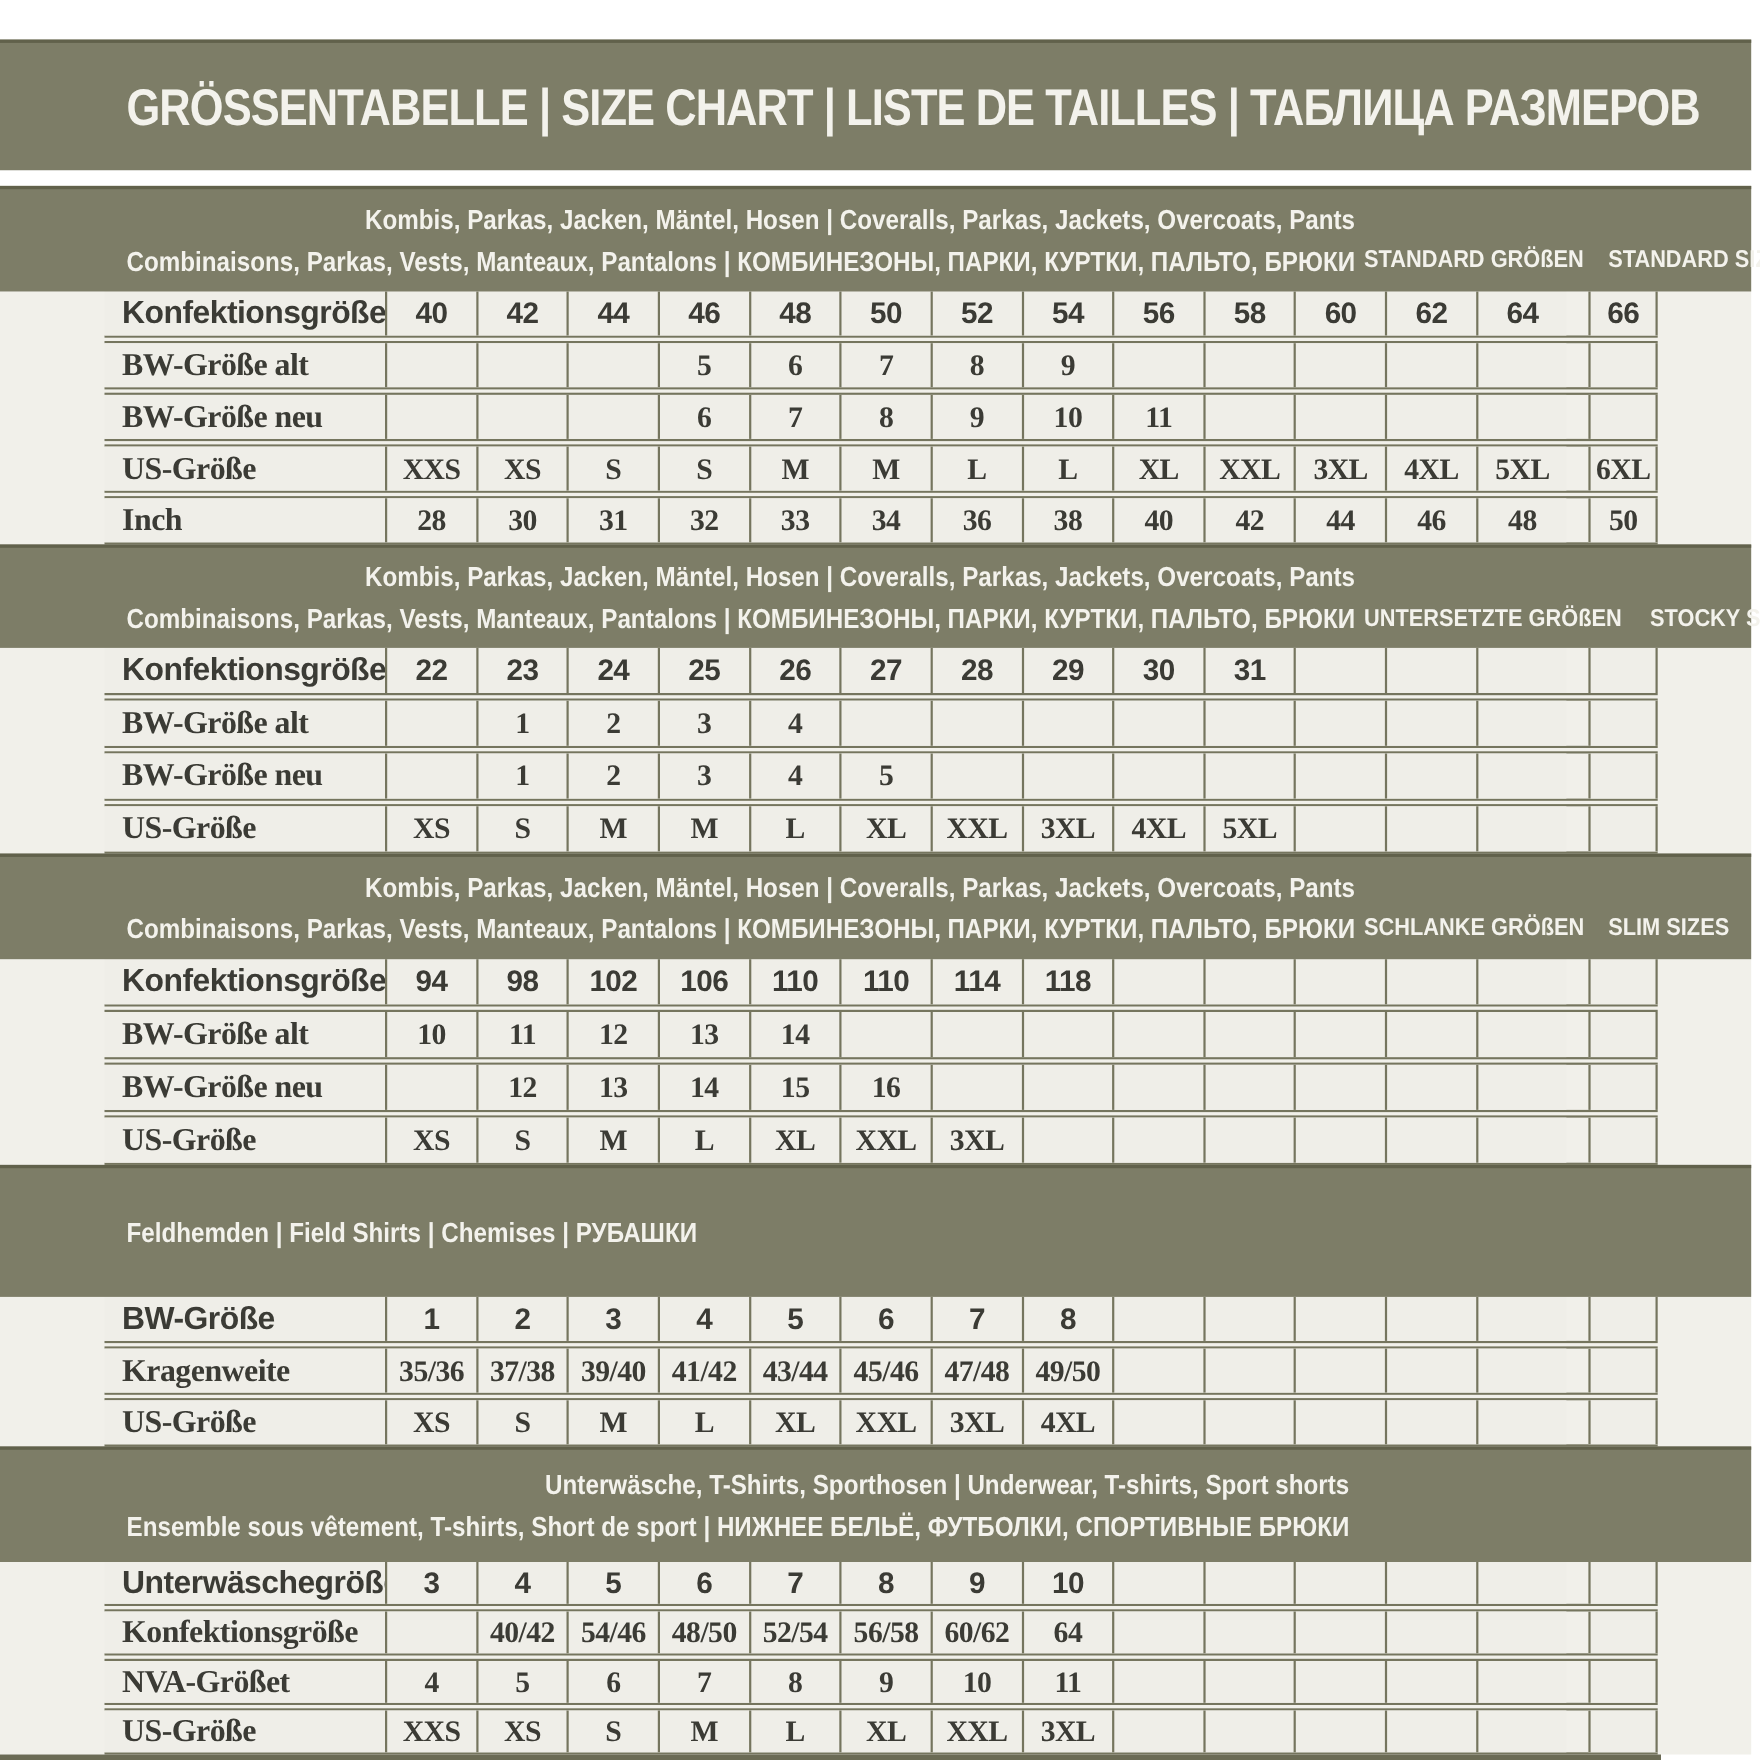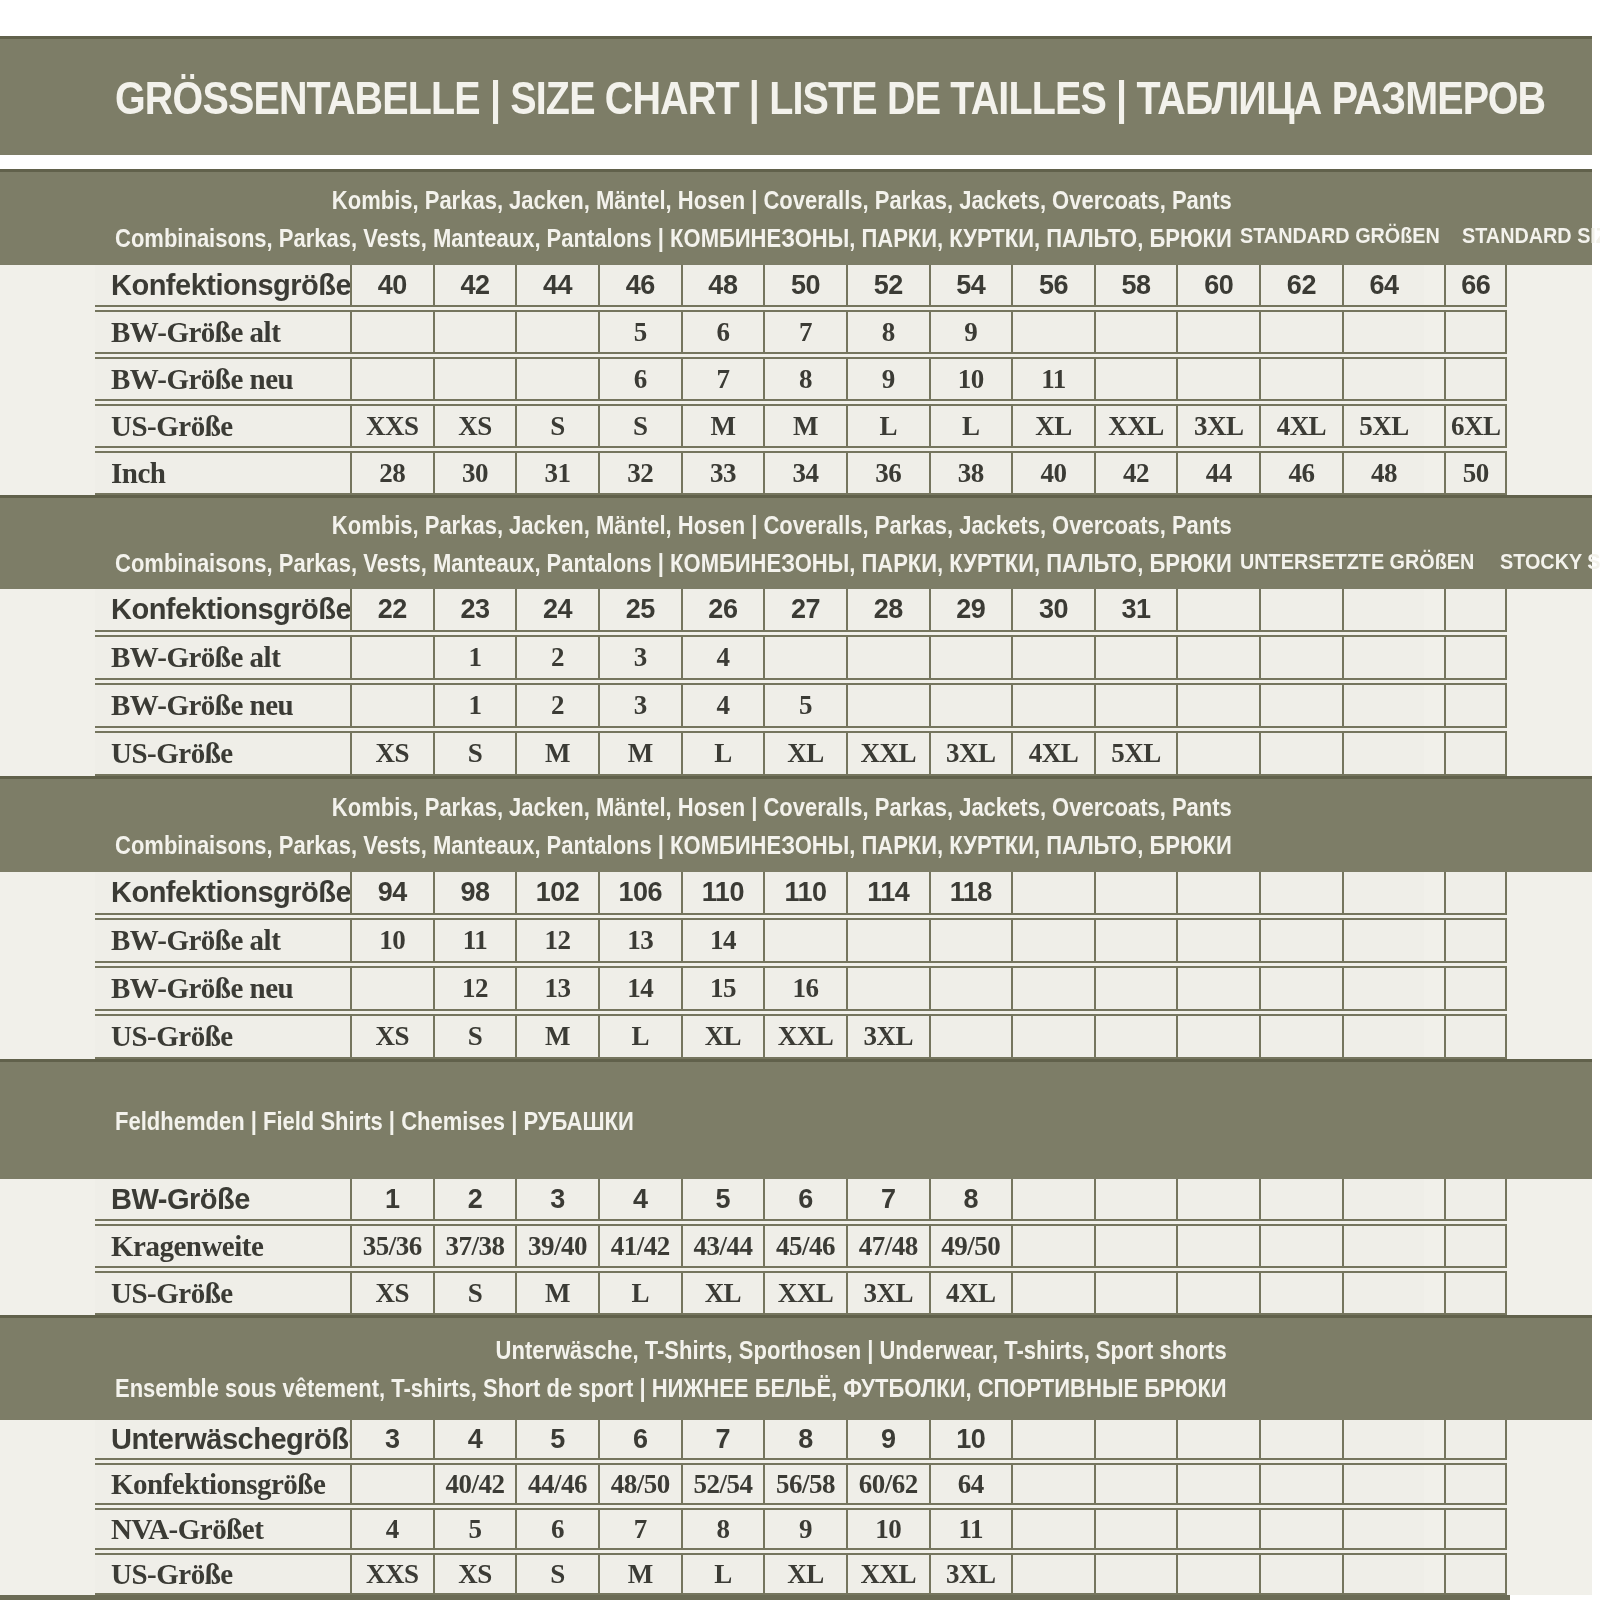--- a/index.html
+++ b/index.html
@@ -250,20 +250,24 @@
             <div class="t-cell last"></div>
           </div>
         </div>
     </div>
 
     <div class="band band3">
       <div class="lines">
         <span class="line">Kombis, Parkas, Jacken, Mäntel, Hosen | Coveralls, Parkas, Jackets, Overcoats, Pants</span>
         <span class="line">Combinaisons, Parkas, Vests, Manteaux, Pantalons | КОМБИНЕЗОНЫ, ПАРКИ, КУРТКИ, ПАЛЬТО, БРЮКИ</span>
       </div>
+      <div class="right-block">
+        <span class="rline">SCHLANKE GRÖßEN</span>
+        <span class="rline">SLIM SIZES</span>
+      </div>
     </div>
     <div class="table-wrap">
       <div class="s-table h39">
           <div class="t-row">
             <div class="t-label">Konfektionsgröße</div>
             <div class="t-cell">94</div>
             <div class="t-cell">98</div>
             <div class="t-cell">102</div>
             <div class="t-cell">106</div>
             <div class="t-cell">110</div>
@@ -414,21 +418,21 @@
             <div class="t-cell"></div>
             <div class="t-cell"></div>
             <div class="t-cell"></div>
             <div class="t-cell"></div>
             <div class="t-cell last"></div>
           </div>
           <div class="t-row">
             <div class="t-label">Konfektionsgröße</div>
             <div class="t-cell"></div>
             <div class="t-cell">40/42</div>
-            <div class="t-cell">44/46</div>
+            <div class="t-cell">54/46</div>
             <div class="t-cell">48/50</div>
             <div class="t-cell">52/54</div>
             <div class="t-cell">56/58</div>
             <div class="t-cell">60/62</div>
             <div class="t-cell">64</div>
             <div class="t-cell"></div>
             <div class="t-cell"></div>
             <div class="t-cell"></div>
             <div class="t-cell"></div>
             <div class="t-cell"></div>

